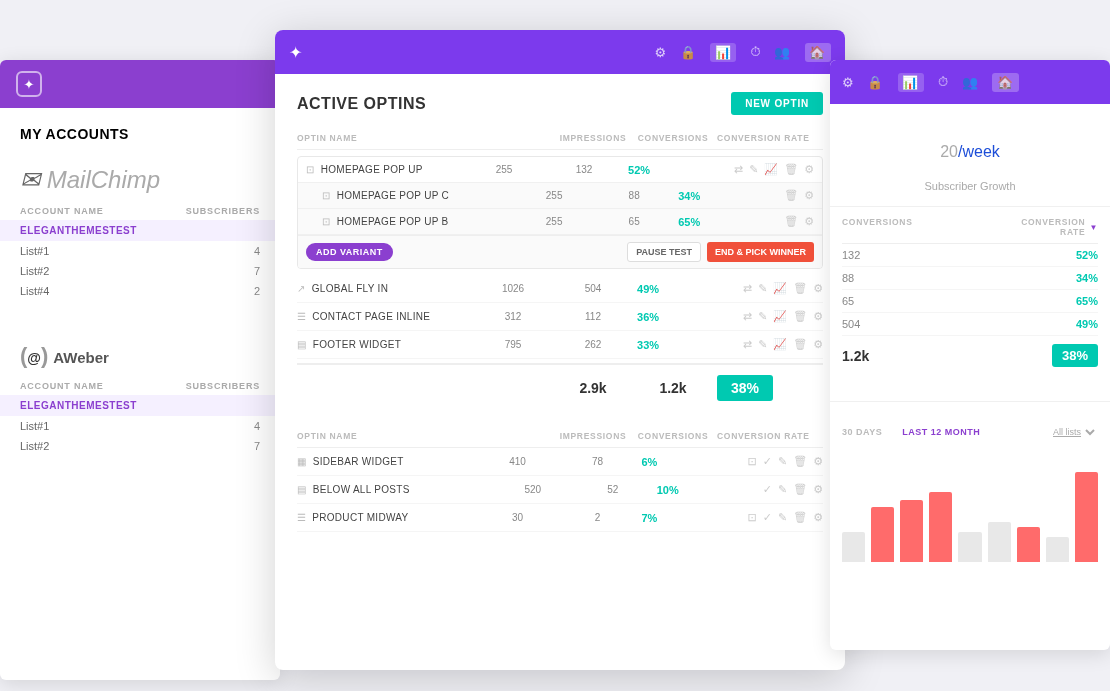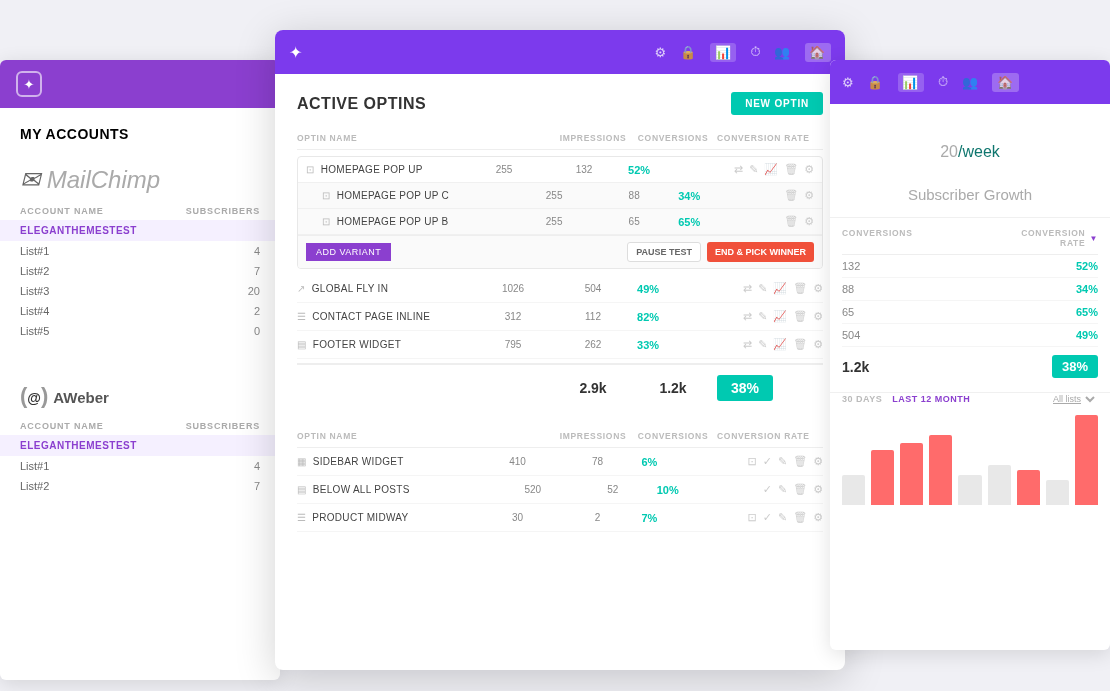--- a/index.html
+++ b/index.html
@@ -187,24 +187,24 @@
       align-items: center;
       justify-content: space-between;
       padding: 6px 8px;
       background: #fafafa;
       border-top: 1px solid #eee;
     }
     .btn-add-variant {
       background: #8b3fcf;
       color: #fff;
       border: none;
-      border-radius: 0;
+      border-radius: 9px;
       padding: 4px 10px;
       font-size: 9px;
-      font-weight: 400;
+      font-weight: 700;
       cursor: pointer;
       letter-spacing: 0.5px;
       text-transform: uppercase;
     }
     .ab-action-btns { display: flex; gap: 6px; }
     .btn-pause-test {
       background: #fff;
       color: #666;
       border: 1px solid #ddd;
       border-radius: 3px;
@@ -280,21 +280,21 @@
       padding: 20px 16px 14px;
       text-align: center;
       border-bottom: 1px solid #f0f0f0;
     }
     .growth-number {
       font-size: 36px;
       font-weight: 300;
       color: #00c9b1;
     }
     .growth-number span { font-size: 16px; color: #aaa; }
-    .growth-label { font-size: 15px; color: #aaa; margin-top: 20px; }
+    .growth-label { font-size: 11px; color: #aaa; margin-top: 14px; }
 
     .stats-table-section { padding: 10px 12px; }
     .stats-header {
       display: flex;
       font-size: 8.5px;
       font-weight: 700;
       color: #bbb;
       letter-spacing: 0.7px;
       text-transform: uppercase;
       padding: 0 0 6px;
@@ -322,24 +322,25 @@
       background: #00c9b1;
       color: #fff;
       font-size: 13px;
       font-weight: 700;
       padding: 4px 10px;
       border-radius: 3px;
     }
 
     .period-tabs {
       display: flex;
-      gap: 10px;
-      padding: 0 12px;
+      gap: 20px;
+      padding: 24px 12px;
       border-top: 1px solid #f0f0f0;
       align-items: center;
+      margin-top: 20px;
     }
     .period-tab {
       font-size: 9px;
       font-weight: 700;
       color: #bbb;
       cursor: pointer;
       letter-spacing: 0.5px;
       text-transform: uppercase;
     }
     .period-tab.active { color: #8b3fcf; }
@@ -406,30 +407,22 @@
       </div>
       <div class="list-row">
         <span class="col-name">List#1</span>
         <span class="col-subs">4</span>
       </div>
       <div class="list-row">
         <span class="col-name">List#2</span>
         <span class="col-subs">7</span>
       </div>
       <div class="list-row">
-        <span class="col-name">List#3</span>
-        <span class="col-subs">20</span>
-      </div>
-      <div class="list-row">
         <span class="col-name">List#4</span>
         <span class="col-subs">2</span>
-      </div>
-      <div class="list-row">
-        <span class="col-name">List#5</span>
-        <span class="col-subs">0</span>
       </div>
     </div>
   </div>
 
   <div class="account-section" style="margin-top:14px;">
     <div class="account-logo">
       <span class="aweber-logo"><span class="aw-bracket">(</span><span style="font-size:14px;font-weight:800;color:#333;">@</span><span class="aw-bracket">)</span> <span style="font-size:15px;font-weight:700;color:#555;margin-top:13px;">AWeber</span></span>
     </div>
     <div class="account-table">
       <div class="account-table-header">
@@ -561,21 +554,21 @@
       </div>
 
       <div class="optin-row">
         <div class="col-optin-name">
           <span class="optin-type-icon">☰</span>
           <span>CONTACT PAGE INLINE</span>
         </div>
         <div class="col-impressions">312</div>
         <div class="col-conversions">112</div>
         <div class="col-conv-rate">
-          <span class="conv-rate-val">82%</span>
+          <span class="conv-rate-val">36%</span>
         </div>
         <div class="row-actions">
           <span class="row-action-icon">⇄</span>
           <span class="row-action-icon">✎</span>
           <span class="row-action-icon">📈</span>
           <span class="row-action-icon">🗑</span>
           <span class="row-action-icon">⚙</span>
         </div>
       </div>
 
@@ -684,21 +677,21 @@
       <span class="topbar-icon">🔒</span>
       <span class="topbar-icon active">📊</span>
       <span class="topbar-icon">⏱</span>
       <span class="topbar-icon">👥</span>
       <span class="topbar-icon" style="background:rgba(255,255,255,0.25);border-radius:3px;padding:2px 5px;">🏠</span>
     </div>
   </div>
 
   <div class="growth-widget">
     <div class="growth-number">
-      <span>20</span><span style="font-size:16px;color:#0f766e;">/week</span>
+      <span>20</span><span style="font-size:16px;color:#1d4ed8;">/week</span>
     </div>
     <div class="growth-label">Subscriber Growth</div>
   </div>
 
   <div class="stats-table-section">
     <div class="stats-header">
       <span class="stats-col-conv">CONVERSIONS</span>
       <span class="stats-col-rate">
         <span>CONVERSION RATE</span>
         <span class="sort-arrow">▼</span>

